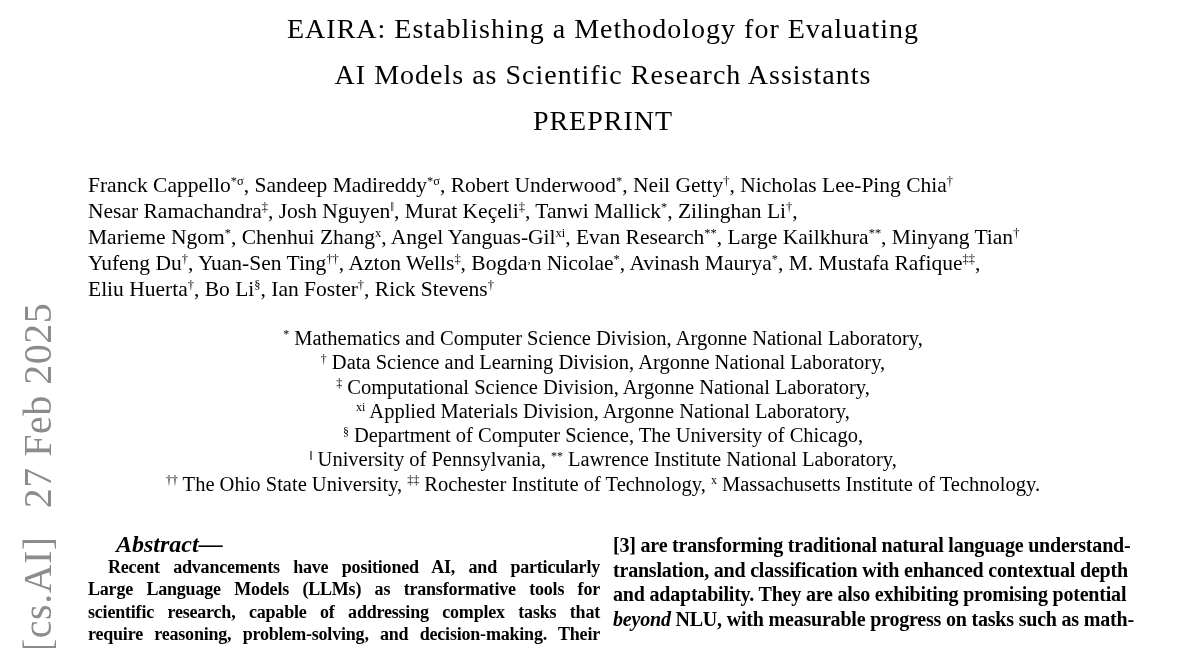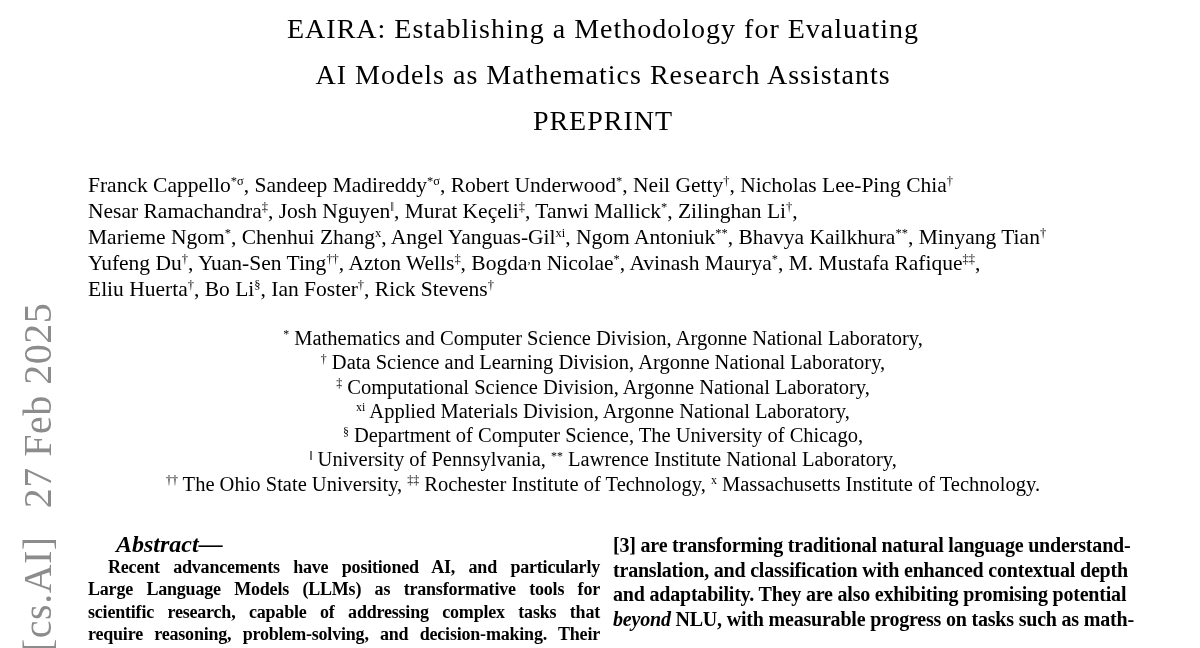--- a/index.html
+++ b/index.html
@@ -94,28 +94,28 @@
 <div class="page">
 
   <div class="watermark">
     <span>[cs.AI]</span><span class="wm-gap"></span><span>27 Feb 2025</span>
   </div>
 
   <div class="content">
 
     <div class="title">
       <div class="title-line">EAIRA: Establishing a Methodology for Evaluating</div>
-      <div class="title-line">AI Models as Mathematics Research Assistants</div>
+      <div class="title-line">AI Models as Scientific Research Assistants</div>
       <div class="title-line">PREPRINT</div>
     </div>
 
     <div class="authors" id="authors">
         <div class="tline"><span>Franck Cappello</span><sup>*σ</sup><span>, Sandeep Madireddy</span><sup>*σ</sup><span>, Robert Underwood</span><sup>*</sup><span>, Neil Getty</span><sup>†</sup><span>, Nicholas Lee-Ping Chia</span><sup>†</sup></div>
         <div class="tline"><span>Nesar Ramachandra</span><sup>‡</sup><span>, Josh Nguyen</span><sup>‖</sup><span>, Murat Keçeli</span><sup>‡</sup><span>, Tanwi Mallick</span><sup>*</sup><span>, Zilinghan Li</span><sup>†</sup><span>,</span></div>
-        <div class="tline"><span>Marieme Ngom</span><sup>*</sup><span>, Chenhui Zhang</span><sup>x</sup><span>, Angel Yanguas-Gil</span><sup>xi</sup><span>, Ngom Antoniuk</span><sup>**</sup><span>, Bhavya Kailkhura</span><sup>**</sup><span>, Minyang Tian</span><sup>†</sup></div>
+        <div class="tline"><span>Marieme Ngom</span><sup>*</sup><span>, Chenhui Zhang</span><sup>x</sup><span>, Angel Yanguas-Gil</span><sup>xi</sup><span>, Evan Research</span><sup>**</sup><span>, Large Kailkhura</span><sup>**</sup><span>, Minyang Tian</span><sup>†</sup></div>
         <div class="tline"><span>Yufeng Du</span><sup>†</sup><span>, Yuan-Sen Ting</span><sup>††</sup><span>, Azton Wells</span><sup>‡</sup><span>, Bogda</span><sup>,</sup><span>n Nicolae</span><sup>*</sup><span>, Avinash Maurya</span><sup>*</sup><span>, M. Mustafa Rafique</span><sup>‡‡</sup><span>,</span></div>
         <div class="tline"><span>Eliu Huerta</span><sup>†</sup><span>, Bo Li</span><sup>§</sup><span>, Ian Foster</span><sup>†</sup><span>, Rick Stevens</span><sup>†</sup></div>
       </div>
 
     <div class="affils" id="affils">
         <div class="tline"><sup>*</sup><span> Mathematics and Computer Science Division, Argonne National Laboratory,</span></div>
         <div class="tline"><sup>†</sup><span> Data Science and Learning Division, Argonne National Laboratory,</span></div>
         <div class="tline"><sup>‡</sup><span> Computational Science Division, Argonne National Laboratory,</span></div>
         <div class="tline"><sup>xi</sup><span> Applied Materials Division, Argonne National Laboratory,</span></div>
         <div class="tline"><sup>§</sup><span> Department of Computer Science, The University of Chicago,</span></div>

